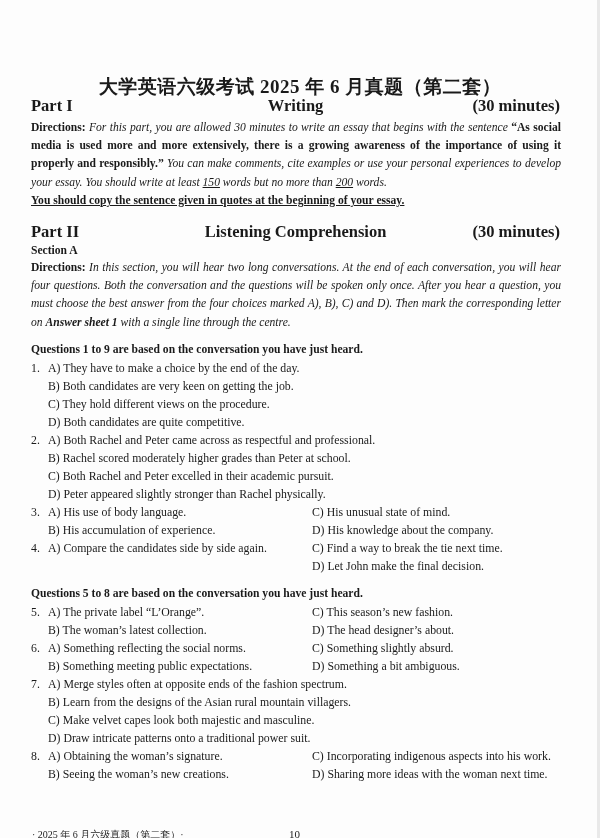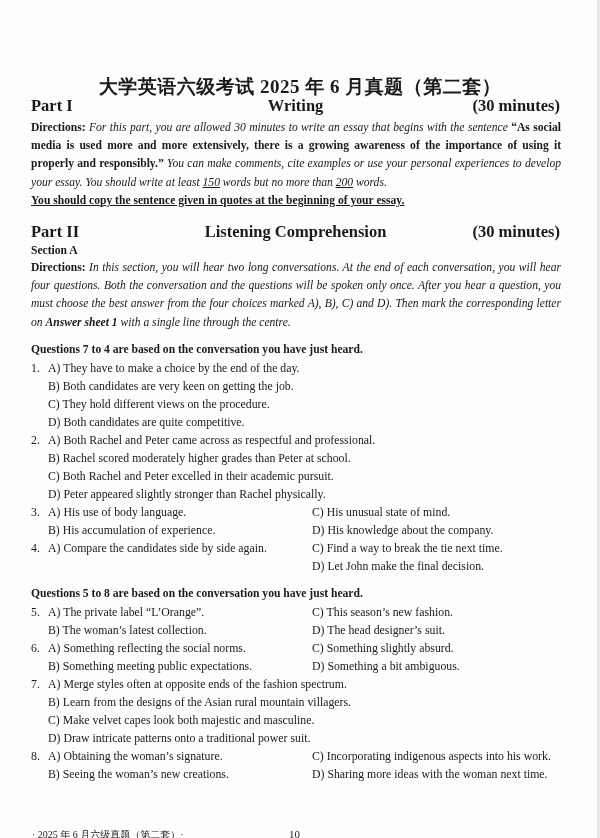--- a/index.html
+++ b/index.html
@@ -55,21 +55,21 @@
   <div class="part-head" style="top:222px;">
     <span class="pl">Part II</span>
     <span class="pc">Listening Comprehension</span>
     <span class="pr">(30 minutes)</span>
   </div>
   <div class="section-label" style="top:244px;">Section A</div>
   <div class="para" style="top:259px;">
     <b>Directions:</b><i> In this section, you will hear two long conversations. At the end of each conversation, you will hear four questions. Both the conversation and the questions will be spoken only once. After you hear a question, you must choose the best answer from the four choices marked A), B), C) and D). Then mark the corresponding letter on </i><b><i>Answer sheet 1</i></b><i> with a single line through the centre.</i>
   </div>
 
-  <div class="q-intro" style="top:343px;">Questions 7 to 4 are based on the conversation you have just heard.</div>
+  <div class="q-intro" style="top:343px;">Questions 1 to 9 are based on the conversation you have just heard.</div>
 
   <div class="qn" style="top:361px;">1.</div>
   <div class="line" style="top:361px;left:48px;">A) They have to make a choice by the end of the day.</div>
   <div class="line" style="top:379px;left:48px;">B) Both candidates are very keen on getting the job.</div>
   <div class="line" style="top:397px;left:48px;">C) They hold different views on the procedure.</div>
   <div class="line" style="top:415px;left:48px;">D) Both candidates are quite competitive.</div>
 
   <div class="qn" style="top:433px;">2.</div>
   <div class="line" style="top:433px;left:48px;">A) Both Rachel and Peter came across as respectful and professional.</div>
   <div class="line" style="top:451px;left:48px;">B) Rachel scored moderately higher grades than Peter at school.</div>
@@ -86,21 +86,21 @@
   <div class="line" style="top:541px;left:48px;">A) Compare the candidates side by side again.</div>
   <div class="line" style="top:541px;left:312px;">C) Find a way to break the tie next time.</div>
   <div class="line" style="top:559px;left:312px;">D) Let John make the final decision.</div>
 
   <div class="q-intro" style="top:587px;">Questions 5 to 8 are based on the conversation you have just heard.</div>
 
   <div class="qn" style="top:605px;">5.</div>
   <div class="line" style="top:605px;left:48px;">A) The private label “L’Orange”.</div>
   <div class="line" style="top:623px;left:48px;">B) The woman’s latest collection.</div>
   <div class="line" style="top:605px;left:312px;">C) This season’s new fashion.</div>
-  <div class="line" style="top:623px;left:312px;">D) The head designer’s suit.</div>
+  <div class="line" style="top:623px;left:312px;">D) The head designer’s about.</div>
 
   <div class="qn" style="top:641px;">6.</div>
   <div class="line" style="top:641px;left:48px;">A) Something reflecting the social norms.</div>
   <div class="line" style="top:659px;left:48px;">B) Something meeting public expectations.</div>
   <div class="line" style="top:641px;left:312px;">C) Something slightly absurd.</div>
   <div class="line" style="top:659px;left:312px;">D) Something a bit ambiguous.</div>
 
   <div class="qn" style="top:677px;">7.</div>
   <div class="line" style="top:677px;left:48px;">A) Merge styles often at opposite ends of the fashion spectrum.</div>
   <div class="line" style="top:695px;left:48px;">B) Learn from the designs of the Asian rural mountain villagers.</div>

